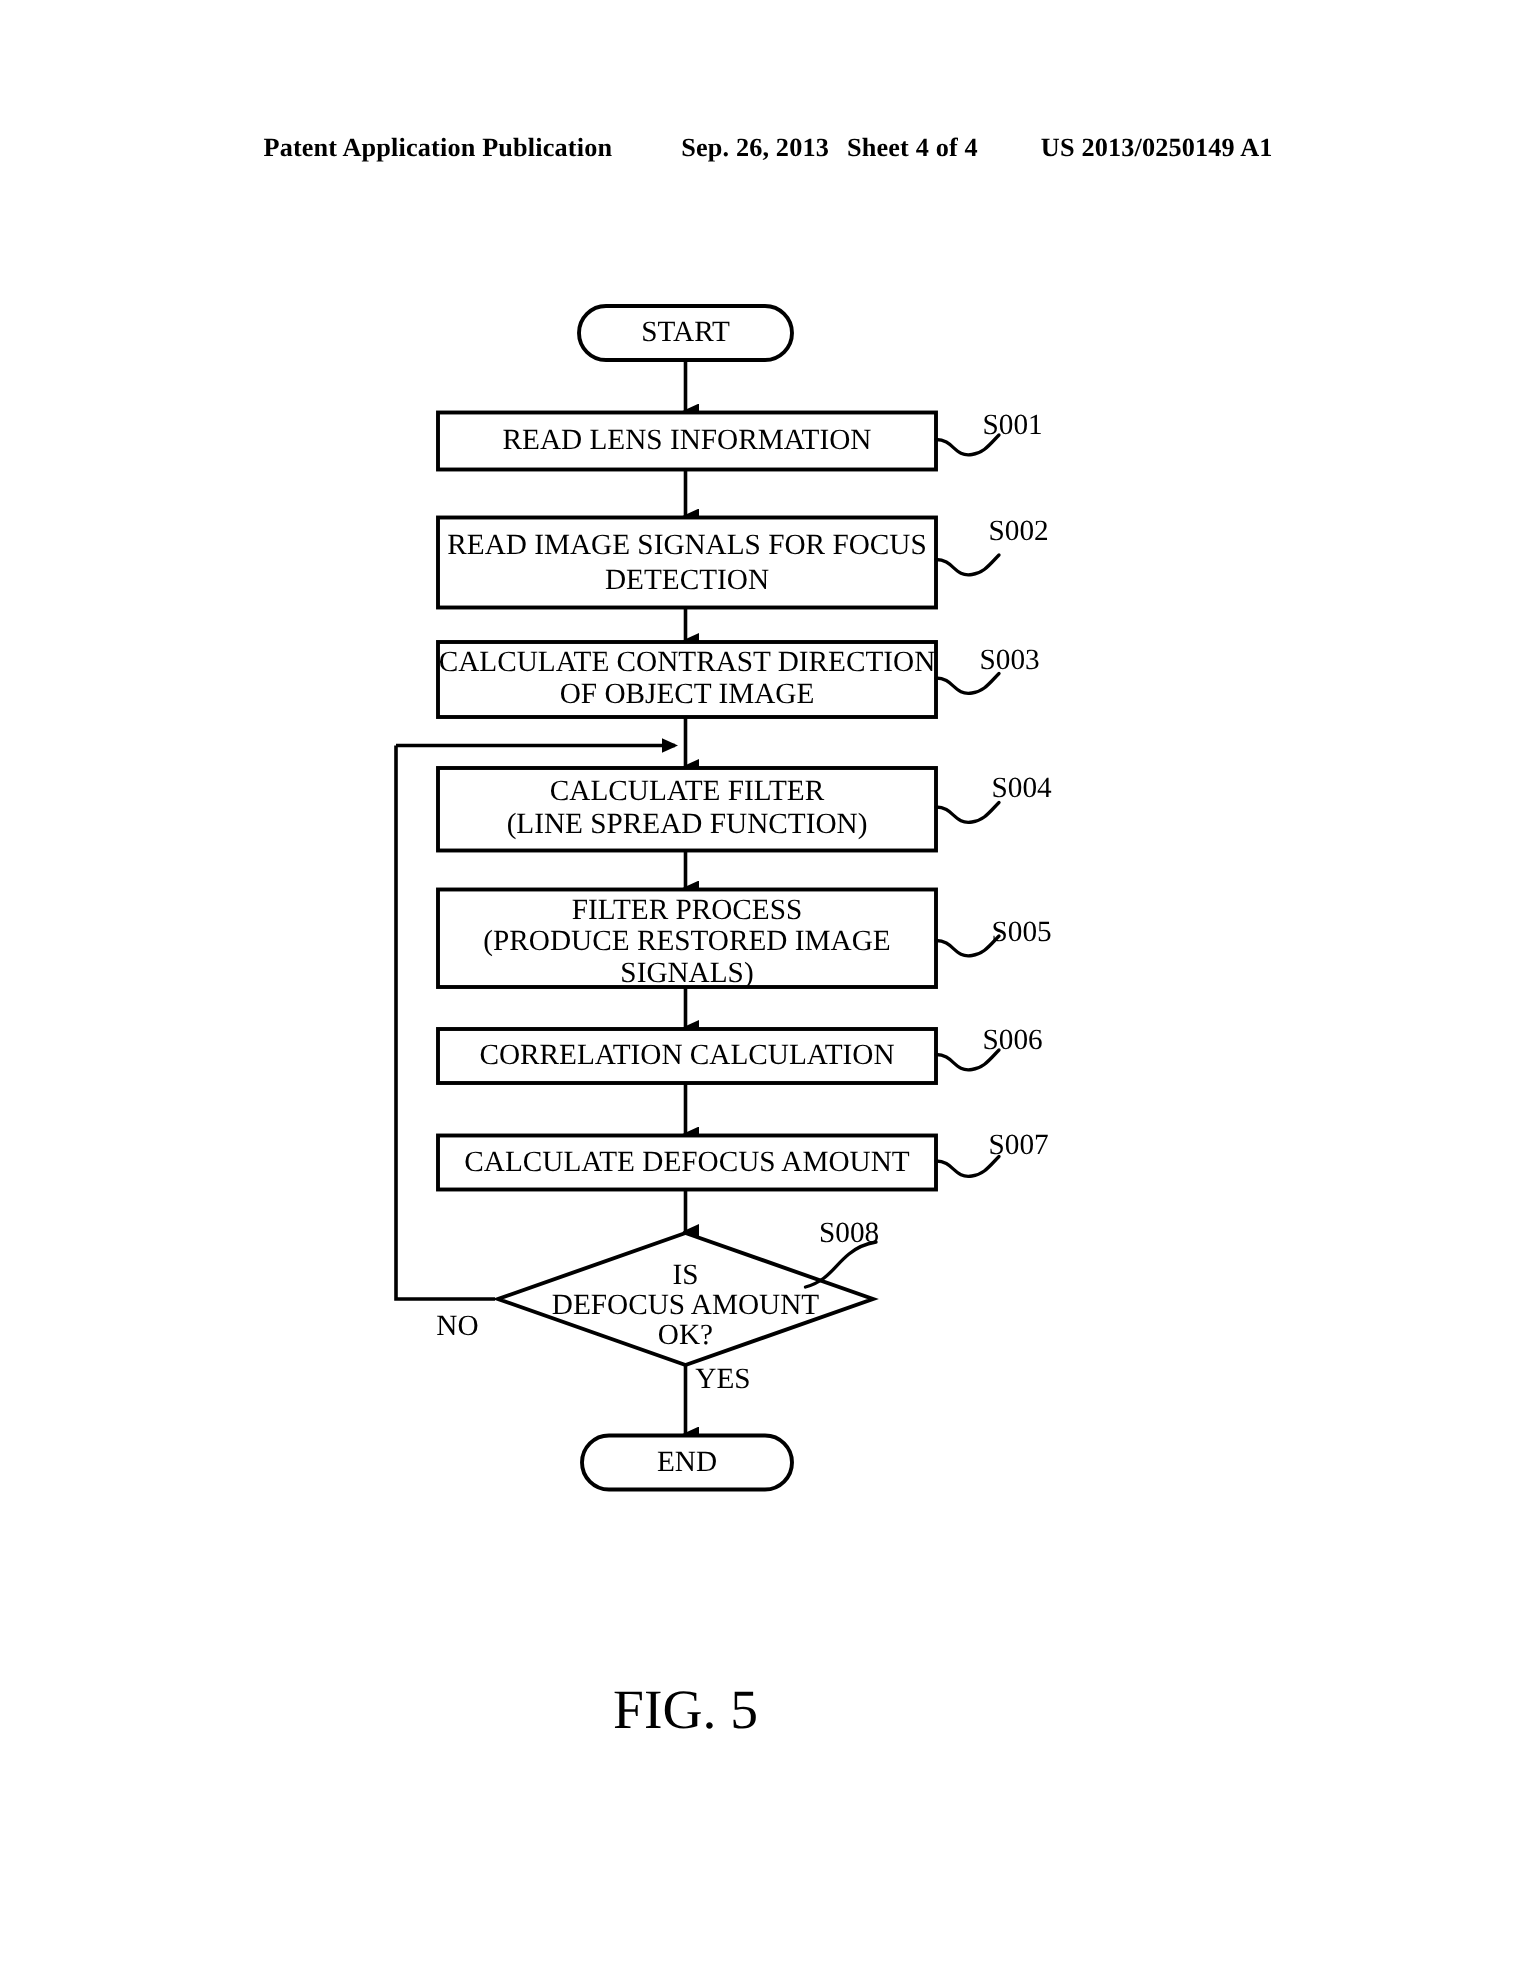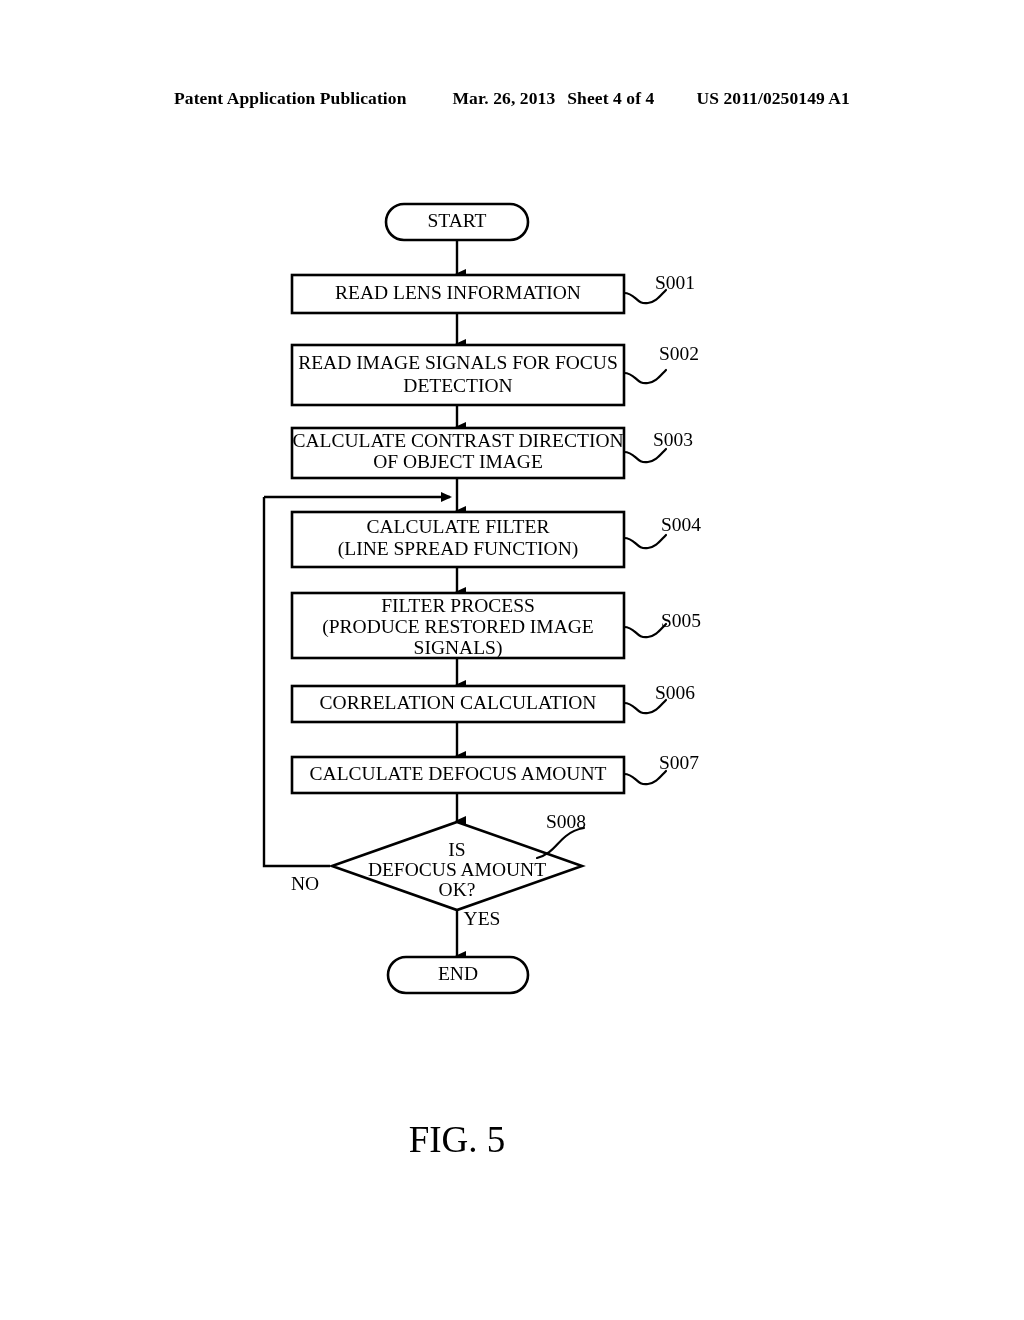--- a/index.html
+++ b/index.html
@@ -95,23 +95,23 @@
     stroke-width: 2.2;
     fill: none;
     stroke-linecap: round;
   }
 </style>
 </head>
 <body>
 
 <div class="page-header">
   <span class="hdr-pub">Patent Application Publication</span>
-  <span class="hdr-date">Mar. 26, 2013</span>
+  <span class="hdr-date">Sep. 26, 2013</span>
   <span class="hdr-sheet">Sheet 4 of 4</span>
-  <span class="hdr-num">US 2011/0250149 A1</span>
+  <span class="hdr-num">US 2013/0250149 A1</span>
 </div>
 
 <div id="figure-canvas">
 <svg width="1024" height="1320" viewBox="0 0 1024 1320" xmlns="http://www.w3.org/2000/svg">
   <defs>
     <marker id="arrowDown" markerWidth="12" markerHeight="12" refX="5" refY="9" orient="auto" markerUnits="userSpaceOnUse">
       <path d="M0,0 L10,0 L5,11 Z" fill="#000000"></path>
     </marker>
     <marker id="arrowRight" markerWidth="12" markerHeight="12" refX="9" refY="5" orient="auto" markerUnits="userSpaceOnUse">
       <path d="M0,0 L0,10 L11,5 Z" fill="#000000"></path>

